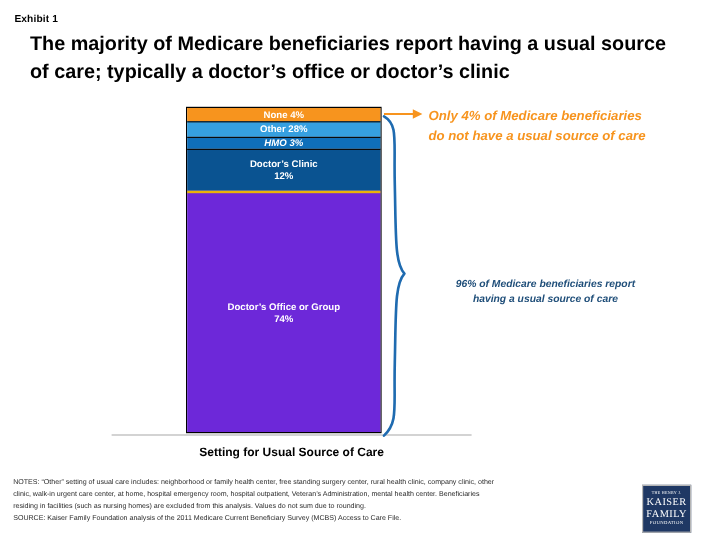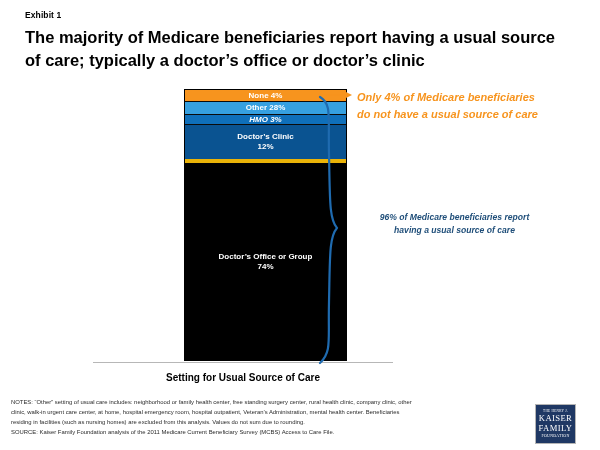--- a/index.html
+++ b/index.html
@@ -12,21 +12,21 @@
     height: 450px;
     position: relative;
     overflow: hidden;
     font-family: "Liberation Sans", sans-serif;
     color: #000000;
   }
 
   
   #exhibit-label {
     position: absolute;
-    left: 25px;
+    left: 12px;
     top: 10px;
     font-size: 8.5px;
     font-weight: bold;
     letter-spacing: 0.1px;
     color: #000;
   }
   #slide-title {
     position: absolute;
     left: 25px;
     top: 26px;
@@ -56,41 +56,40 @@
   #stacked-bar {
     position: absolute;
     left: 155px;
     top: 89px;
     width: 163px;
     height: 272px;
     box-sizing: border-box;
     border: 1px solid #000000;
     display: flex;
     flex-direction: column;
-    margin-left: 29px;
   }
   .bar-segment {
     box-sizing: border-box;
     display: flex;
     flex-direction: column;
     align-items: center;
     justify-content: center;
     color: #ffffff;
     font-size: 8px;
     font-weight: bold;
     line-height: 1.25;
     text-align: center;
     overflow: hidden;
     white-space: nowrap;
   }
   .seg-none   { background: #f7941e; height: 11px; }
   .seg-other  { background: #36a0e0; height: 13px; border-top: 1px solid #0b0b0b; }
   .seg-hmo    { background: #0f6fba; height: 10px; border-top: 1px solid #0b0b0b; font-style: italic; }
   .seg-clinic { background: #0a5391; height: 35px; border-top: 1px solid #0b0b0b; }
-  .seg-office { background: #000000; flex: 1 1 auto; border-top: 4px solid #eab308; }
+  .seg-office { background: #6d28d9; flex: 1 1 auto; border-top: 2px solid #eab308; }
   .seg-clinic .seg-text,
   .seg-office .seg-text { white-space: normal; }
   .seg-line { display: block; }
 
   
   #x-axis-title {
     position: absolute;
     left: 93px;
     top: 372px;
     width: 300px;
@@ -122,21 +121,21 @@
   #brace-shape {
     position: absolute;
     left: 316px;
     top: 94px;
     width: 34px;
     height: 272px;
   }
   #callout-usual {
     position: absolute;
     left: 352px;
-    top: 211px;
+    top: 230px;
     width: 205px;
     font-size: 8.6px;
     font-weight: bold;
     font-style: italic;
     line-height: 1.55;
     text-align: center;
     color: #1f4e79;
   }
 
   

